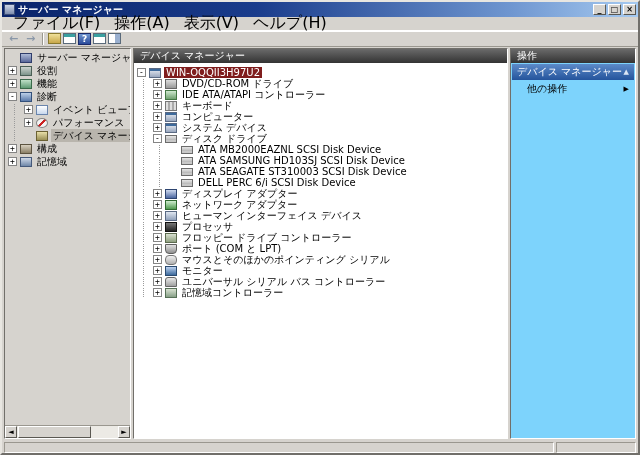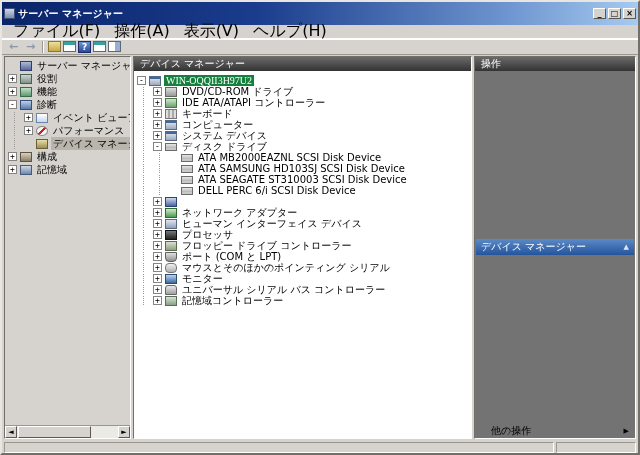--- a/index.html
+++ b/index.html
@@ -3,21 +3,21 @@
 <meta charset="utf-8">
 <style>
   * { box-sizing: border-box; margin: 0; padding: 0; }
   html,body { width:640px; height:455px; overflow:hidden; }
   body { font-family:"DejaVu Sans", sans-serif; font-size:10px; color:#000; }
 
   .frame { position:absolute; inset:0; background:#d6d3ce; border:2px solid;
            border-color:#e8e6e1 #716f6a #716f6a #e8e6e1; display:flex; flex-direction:column; }
 
   
-  .titlebar { height:23px; flex:none; display:flex; align-items:center;
+  .titlebar { height:15px; flex:none; display:flex; align-items:center;
               background:linear-gradient(to right,#0a246a,#1a3c8c 40%,#6f96d0 80%,#a6caf0);
               padding:0 2px; }
   .app-icon { width:11px; height:11px; flex:none; margin-right:3px;
               background:linear-gradient(#cfd6e6,#7d8dae); border:1px solid #3c4d77; }
   .title-text { color:#fff; font-weight:bold; font-size:10px; white-space:nowrap; overflow:hidden; flex:1; }
   .winbtns { display:flex; gap:2px; flex:none; }
   .winbtn { width:13px; height:11px; background:#d6d3ce; border:1px solid;
             border-color:#fff #5a5852 #5a5852 #fff; font-size:8px; line-height:9px;
             text-align:center; font-weight:bold; color:#000; }
 
@@ -48,21 +48,21 @@
 
   .left-pane { width:127px; flex:none; background:#d6d3ce; display:flex; flex-direction:column; }
   .left-tree { flex:1; overflow:hidden; padding-top:2px; }
 
   .center-pane { flex:1; background:#fff; display:flex; flex-direction:column; }
   .pane-header { height:14px; flex:none; display:flex; align-items:center; padding:0 6px;
                  background:linear-gradient(#6a6a6a,#333); color:#fff; font-size:10px;
                  white-space:nowrap; overflow:hidden; }
   .center-body { flex:1; overflow:hidden; padding-top:4px; }
 
-  .right-pane { width:162px; flex:none; background:#737373; display:flex; flex-direction:column;justify-content:space-between; }
+  .right-pane { width:126px; flex:none; background:#7dd3fc; display:flex; flex-direction:column; }
   .actions-group-bar { height:16px; flex:none; display:flex; align-items:center;
                        background:linear-gradient(#5c8ac8,#24549c); color:#fff; font-size:10px;
                        padding:0 5px; margin:1px; }
   .actions-group-bar .grow { flex:1; }
   .collapse-glyph { font-size:7px; color:#dce6f5; }
   .action-item { height:15px; display:flex; align-items:center; padding:0 6px 0 16px; font-size:10px; }
   .action-item .grow { flex:1; }
   .action-arrow { font-size:7px; color:#000; }
 
   
@@ -72,21 +72,21 @@
   .sp { width:16px; flex:none; position:relative; height:100%; }
   .sp.g::before { content:""; position:absolute; left:6px; top:-1px; bottom:-1px;
                   border-left:1px dotted #9a9a9a; }
   .exp { width:9px; height:9px; flex:none; border:1px solid #848484; background:#fff;
          font-size:8px; line-height:7px; text-align:center; margin-right:3px;
          font-family:"DejaVu Sans Mono",monospace; color:#000; }
   .exp-ph { width:12px; flex:none; }
   .ticon { width:12px; height:10px; flex:none; margin-right:3px; border:1px solid #777;
            background:linear-gradient(#e8e8e8,#a8a8a8); }
   .tlabel { padding:0 2px; overflow:hidden; }
-  .row.sel-blue > .tlabel { background:#15803d; color:#fff;font-family:Liberation Serif, serif; }
+  .row.sel-blue > .tlabel { background:#7f1d1d; color:#fff; }
   .row.sel-gray > .tlabel { background:#b9b5ad; color:#000; }
 
   
   .server-manager-icon { background:linear-gradient(#aebbd8,#59689a); border-color:#2f3d6b; }
   .roles-icon { background:linear-gradient(#cdd4cf,#7d948a); border-color:#4a5f55; }
   .features-icon { background:linear-gradient(#bfe0c8,#5f9a74); border-color:#3a6a4a; }
   .diagnostics-icon { background:linear-gradient(#bcd0e8,#5a7aaa); border-color:#33507a; }
   .event-viewer-icon { background:linear-gradient(#fff,#c8d8ee); border-color:#6a85ad; }
   .performance-icon { border-radius:50%; border-color:#888;
         background:linear-gradient(135deg,#f4f4f4 42%,#cc2222 42%,#cc2222 58%,#f4f4f4 58%); }
@@ -289,20 +289,21 @@
             <span class="sp g"></span>
             <span class="sp g"></span>
             <span class="exp-ph"></span>
             <span class="ticon disk-icon"></span>
             <span class="tlabel">DELL PERC 6/i SCSI Disk Device</span>
           </div>
           <div class="row">
             <span class="sp g"></span>
             <span class="exp">+</span>
             <span class="ticon display-adapter-icon"></span>
+            <span class="tlabel">ディスプレイ アダプター</span>
           </div>
           <div class="row">
             <span class="sp g"></span>
             <span class="exp">+</span>
             <span class="ticon network-adapter-icon"></span>
             <span class="tlabel">ネットワーク アダプター</span>
           </div>
           <div class="row">
             <span class="sp g"></span>
             <span class="exp">+</span>

